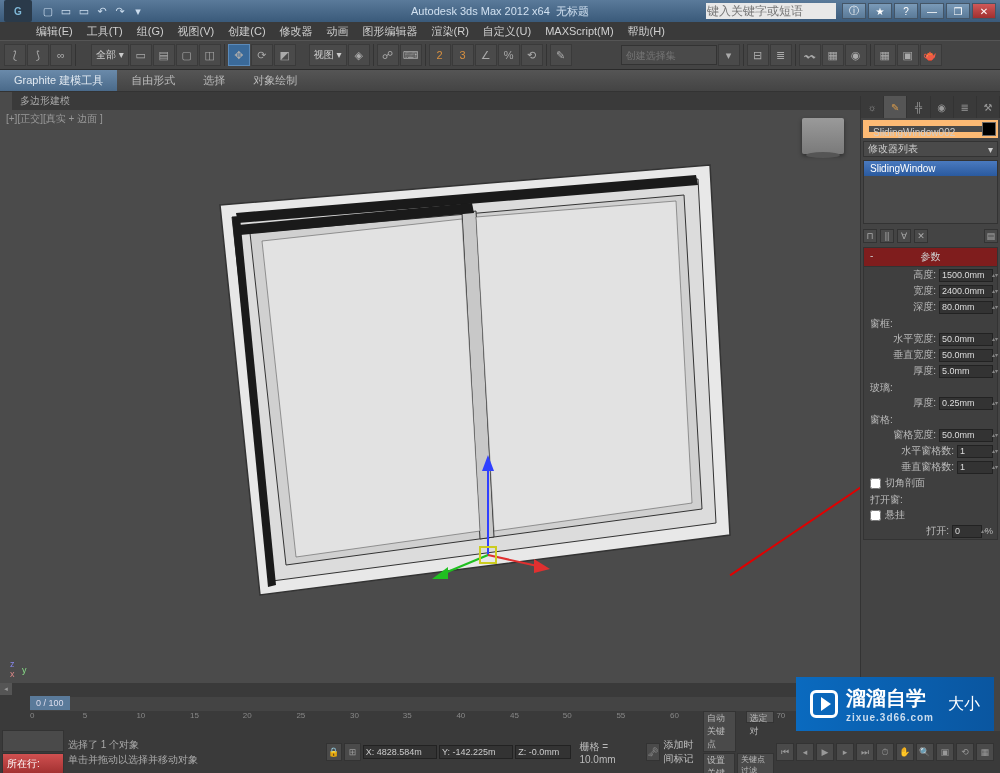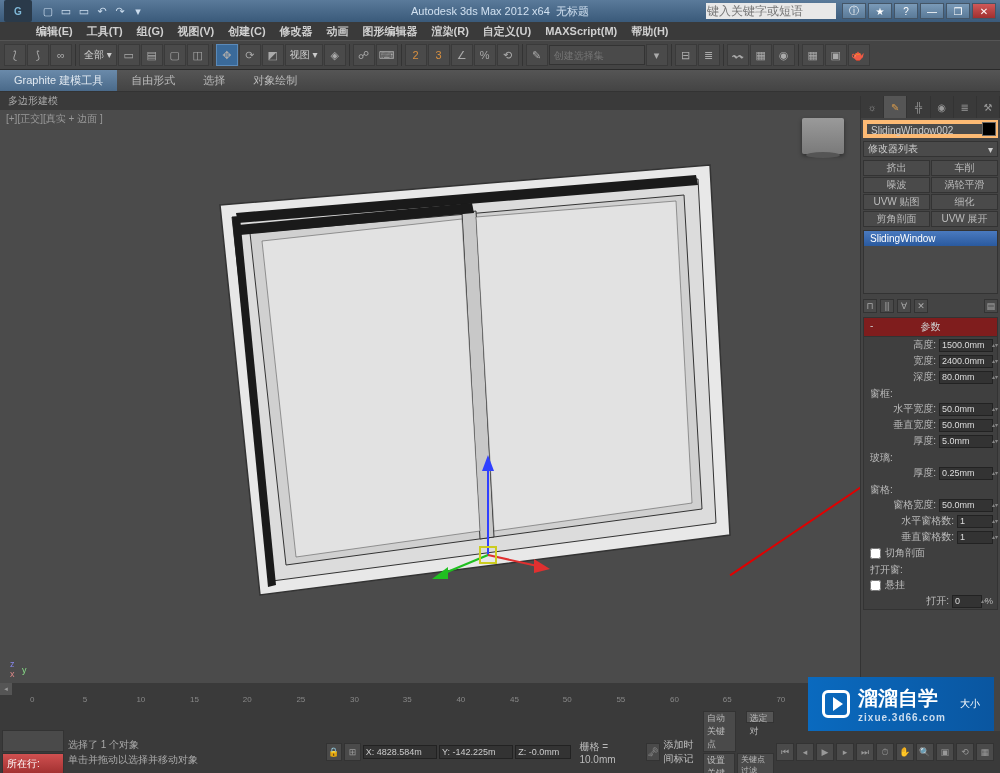--- a/index.html
+++ b/index.html
@@ -12,36 +12,36 @@
 .title-qat span { width: 16px; height: 16px; display: inline-flex; align-items: center; justify-content: center; color: #cde; }
 .title-center { position: absolute; left: 50%; transform: translateX(-50%); color: #d0e0f0; font-size: 11px; }
 .title-search { margin-left: auto; margin-right: 6px; }
 .title-search input { width: 130px; height: 16px; background: #e8e8e8; border: none; font-size: 12px; padding: 0 1px; color: #888; }
 .title-btns { display: flex; gap: 2px; margin-right: 4px; }
 .title-btns span { width: 24px; height: 16px; background: linear-gradient(#7a9ab8,#5a7a98); display: inline-flex; align-items: center; justify-content: center; color: #fff; font-size: 10px; border: 1px solid #456; }
 .title-btns .close { background: linear-gradient(#d05858,#a03030); }
 
 
 .menubar { height: 18px; background: #3a3a3a; display: flex; align-items: center; padding-left: 30px; gap: 2px; font-size: 11px; color: #d0d0d0; }
-.menubar span { padding: 0 6px; font-weight: bold; }
+.menubar span { padding: 0 6px; }
 
 
 .toolbar { height: 30px; background: #444; border-top: 1px solid #555; border-bottom: 1px solid #2a2a2a; display: flex; align-items: center; padding: 0 4px; gap: 1px; }
 .tbtn { width: 22px; height: 22px; background: #4a4a4a; border: 1px solid #3a3a3a; display: inline-flex; align-items: center; justify-content: center; font-size: 11px; color: #aaa; }
 .tbtn.blue { background: #3a6a9a; border-color: #5a8aba; }
 .tbtn.orange { color: #d89040; }
 .tsep { width: 1px; height: 22px; background: #333; margin: 0 2px; }
-.tdrop { height: 22px; background: #4a4a4a; border: 1px solid #3a3a3a; padding: 0 4px; font-size: 10px; color: #ccc; display: inline-flex; align-items: center; }
-.named-sel { width: 96px; height: 20px; background: #4a4a4a; border: 1px solid #333; color: #aaa; font-size: 10px; padding: 0 4px; }
+.tdrop { height: 22px; background: #4a4a4a; border: 1px solid #3a3a3a; padding: 0 4px; font-size: 10px; color: #ccc; display: inline-flex; align-items: center; margin-left: 12px; }
+.named-sel { width: 96px; height: 20px; background: #4a4a4a; border: 1px solid #333; color: #aaa; font-size: 10px; padding: 0 4px; margin-left: 48px; }
 
 
 .ribbon { height: 22px; background: linear-gradient(#555,#444); display: flex; align-items: center; border-bottom: 1px solid #333; }
 .ribbon-tab { padding: 3px 14px; font-size: 11px; color: #bbb; }
 .ribbon-tab.highlight { background: linear-gradient(#6a8aaa,#4a6a8a); color: #e0e8f0; }
-.ribbon-sub { height: 18px; background: #3a3a3a; font-size: 10px; padding-left: 8px; color: #aaa; display:flex; align-items:center; }
+.ribbon-sub { height: 18px; background: #3a3a3a; font-size: 10px; padding-left: 8px; color: #aaa; display:flex; align-items:center;margin-left:12px; }
 
 
 .workspace { position: absolute; top: 110px; left: 0; right: 140px; bottom: 78px; background: #4b4b4b; }
 .vp-label { position: absolute; top: 2px; left: 6px; color: #999; font-size: 10px; }
 .viewcube { position: absolute; top: 8px; right: 16px; width: 42px; height: 36px; background: linear-gradient(#9a9a9a,#7a7a7a); border-radius: 2px; box-shadow: 0 2px 4px rgba(0,0,0,.4); }
 .viewcube::after { content:""; position:absolute; bottom:-4px; left:4px; right:4px; height:6px; background:#555; border-radius:50%; }
 
 
 .model { position:absolute; left:190px; top:45px; width:560px; height:480px; }
 .model svg { width:100%; height:100%; }
@@ -50,21 +50,21 @@
 .axis-world { position:absolute; left:10px; bottom:16px; font-size:9px; color:#888; }
 .axis-world .z { color:#88e; }
 .axis-world .x { color:#d88; }
 .axis-world .y { color:#8d8; }
 
 
 .cmdpanel { position: absolute; top: 96px; right: 0; width: 140px; bottom: 38px; background: #444; border-left: 1px solid #333; font-size: 10px; }
 .cmd-tabs { height: 22px; display: flex; background: #3a3a3a; }
 .cmd-tabs span { flex:1; display:flex; align-items:center; justify-content:center; color:#999; border-right:1px solid #333; }
 .cmd-tabs span.active { background:#555; color:#d89a4a; }
-.cmd-name { height: 18px; background: #4a4a4a; border: 4px solid #fdba74; margin: 2px 2px 0 2px; padding: 1px 4px; color: #ccc; font-size: 10px; }
+.cmd-name { height: 18px; background: #4a4a4a; border: 6px solid #fdba74; margin: 2px 2px 0 2px; padding: 1px 4px; color: #ccc; font-size: 10px; }
 .cmd-color { width: 14px; height: 14px; background: #000; position: absolute; right: 4px; top: 26px; border:1px solid #666; }
 .mod-list { height: 16px; margin: 3px 2px; background: #4a4a4a; border: 1px solid #333; padding: 0 4px; display:flex; align-items:center; justify-content:space-between; color:#ccc; }
 .mod-btns { display:grid; grid-template-columns: 1fr 1fr; gap:1px; padding:0 2px; }
 .mod-btns button { height: 16px; background:#4a4a4a; border:1px solid #333; color:#bbb; font-size:10px; }
 .stack { margin:3px 2px; height: 64px; background:#4a4a4a; border:1px solid #333; }
 .stack-item { background: linear-gradient(#4a7abf,#2a5a9f); color:#fff; padding:2px 6px; font-size:10px; }
 .stack-tools { height:18px; margin:2px; display:flex; gap:3px; align-items:center; }
 .stack-tools span { width:14px; height:14px; border:1px solid #333; background:#4a4a4a; display:inline-flex; align-items:center; justify-content:center; font-size:9px; color:#aaa; }
 
 .rollout { margin: 2px 2px; border:1px solid #333; background:#3f3f3f; }
@@ -256,30 +256,20 @@
     <span>◉</span>
     <span>≣</span>
     <span>⚒</span>
   </div>
   <div class="cmd-name">SlidingWindow002</div>
   <div class="cmd-color"></div>
   <div class="mod-list">
       <span>修改器列表</span>
       <span>▾</span>
     </div>
-  <div class="mod-btns">
-    <button>挤出</button>
-    <button>车削</button>
-    <button>噪波</button>
-    <button>涡轮平滑</button>
-    <button>UVW 贴图</button>
-    <button>细化</button>
-    <button>剪角剖面</button>
-    <button>UVW 展开</button>
-  </div>
   <div class="stack">
     <div class="stack-item">SlidingWindow</div>
   </div>
   <div class="stack-tools">
     <span>⊓</span>
     <span>||</span>
     <span>∀</span>
     <span>✕</span>
     <span style="margin-left:auto">▤</span>
   </div>
@@ -349,20 +339,23 @@
       </div>
   </div>
 </div>
 
 <div class="scrollbar h">
   <div class="sb-btn" style="left:0">◂</div>
     <div class="sb-btn" style="right:0">▸</div>
 </div>
 
 <div class="timeline">
+  <div class="time-ruler">
+    <div class="time-marker">0 / 100</div>
+  </div>
   <div class="tick-row">
     <span style="left:0%">0</span>
     <span style="left:6.6%">5</span>
     <span style="left:13.3%">10</span>
     <span style="left:20%">15</span>
     <span style="left:26.6%">20</span>
     <span style="left:33.3%">25</span>
     <span style="left:40%">30</span>
     <span style="left:46.6%">35</span>
     <span style="left:53.3%">40</span>
@@ -419,14 +412,14 @@
     <span class="rbtn">▦</span>
   </div>
 </div>
 
 <div class="watermark">
   <div class="play"></div>
   <div>
     <div>溜溜自学</div>
     <small>zixue.3d66.com</small>
   </div>
-  <span style="font-size:10px; font-weight:normal; margin-left:6px">大小</span>
+  <span style="font-size:16px; font-weight:normal; margin-left:6px">大小</span>
 </div>
 
 </body></html>

